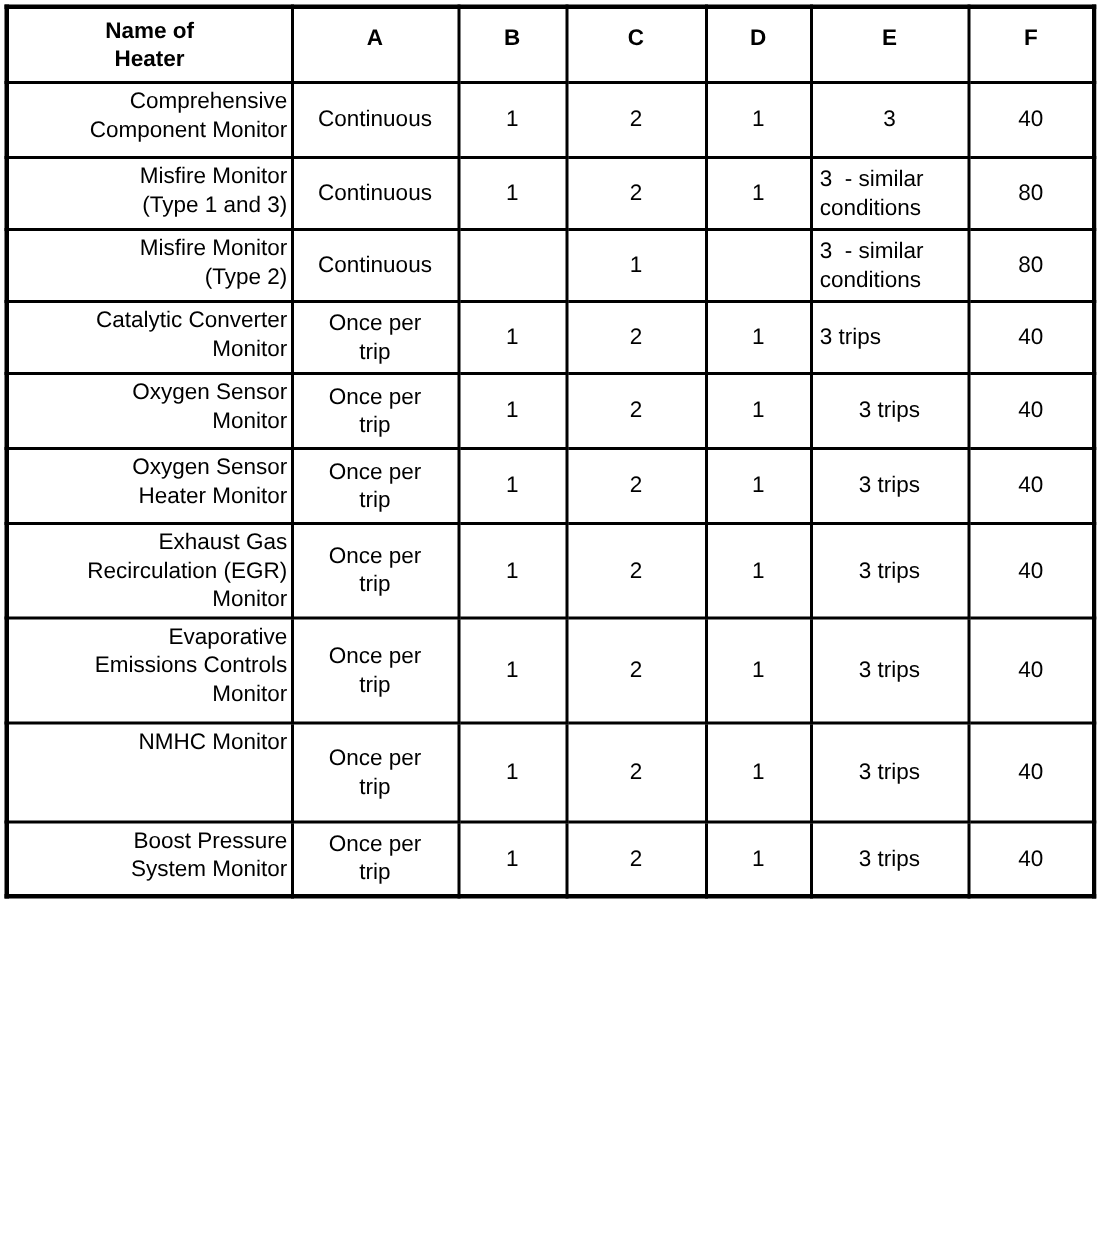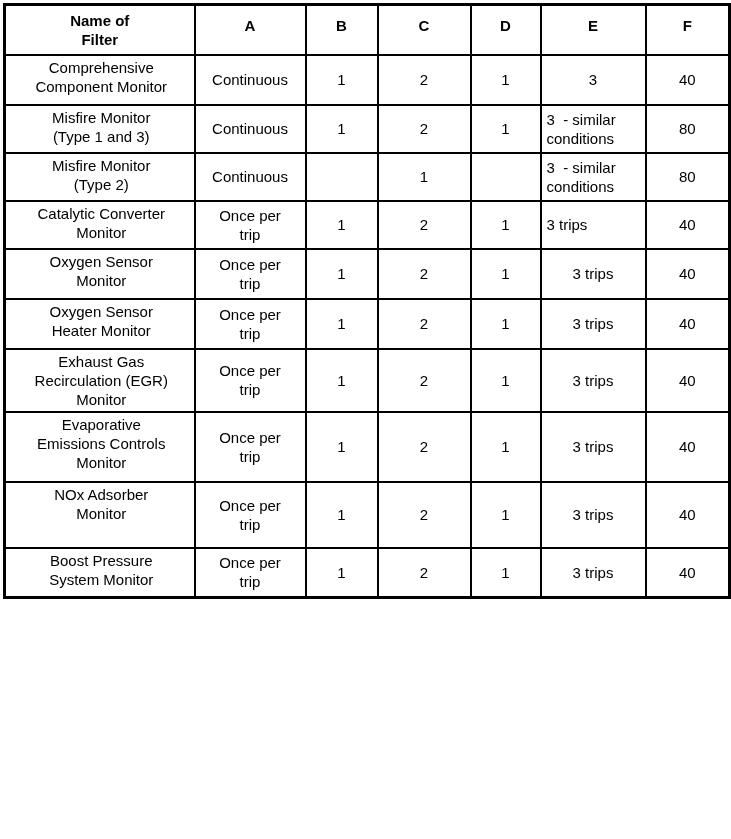--- a/index.html
+++ b/index.html
@@ -42,21 +42,21 @@
   tbody tr:nth-child(4) { height: 48px; }
   
   tbody tr:nth-child(8) { height: 70px; }
   tbody tr:nth-child(9) { height: 66px; }
   td {
     text-align: center;
     vertical-align: middle;
     padding: 1px;
   }
   td.name-cell {
-    text-align: center;
+    text-align: right;
     vertical-align: top;
     padding: 2px 2px 2px 5px;
   }
   
   tbody tr:nth-child(2) td:nth-child(6),
   tbody tr:nth-child(3) td:nth-child(6),
   tbody tr:nth-child(4) td:nth-child(6) {
     text-align: left;
     padding-left: 5px;
   }
@@ -70,21 +70,21 @@
     <col style="width:111px">
     <col style="width:72px">
     <col style="width:93px">
     <col style="width:70px">
     <col style="width:105px">
     <col style="width:84px">
   </colgroup>
   <thead>
     <tr>
       <th class="name-head">Name of
-Filter</th>
+Heater</th>
       <th class="letter">A</th>
       <th class="letter">B</th>
       <th class="letter">C</th>
       <th class="letter">D</th>
       <th class="letter">E</th>
       <th class="letter">F</th>
     </tr>
   </thead>
   <tbody>
       <tr>
@@ -170,22 +170,21 @@
 Monitor</td>
     <td>Once per
 trip</td>
     <td>1</td>
     <td>2</td>
     <td>1</td>
     <td>3 trips</td>
     <td>40</td>
   </tr>
       <tr>
-    <td class="name-cell">NOx Adsorber
-Monitor</td>
+    <td class="name-cell">NMHC Monitor</td>
     <td>Once per
 trip</td>
     <td>1</td>
     <td>2</td>
     <td>1</td>
     <td>3 trips</td>
     <td>40</td>
   </tr>
       <tr>
     <td class="name-cell">Boost Pressure

